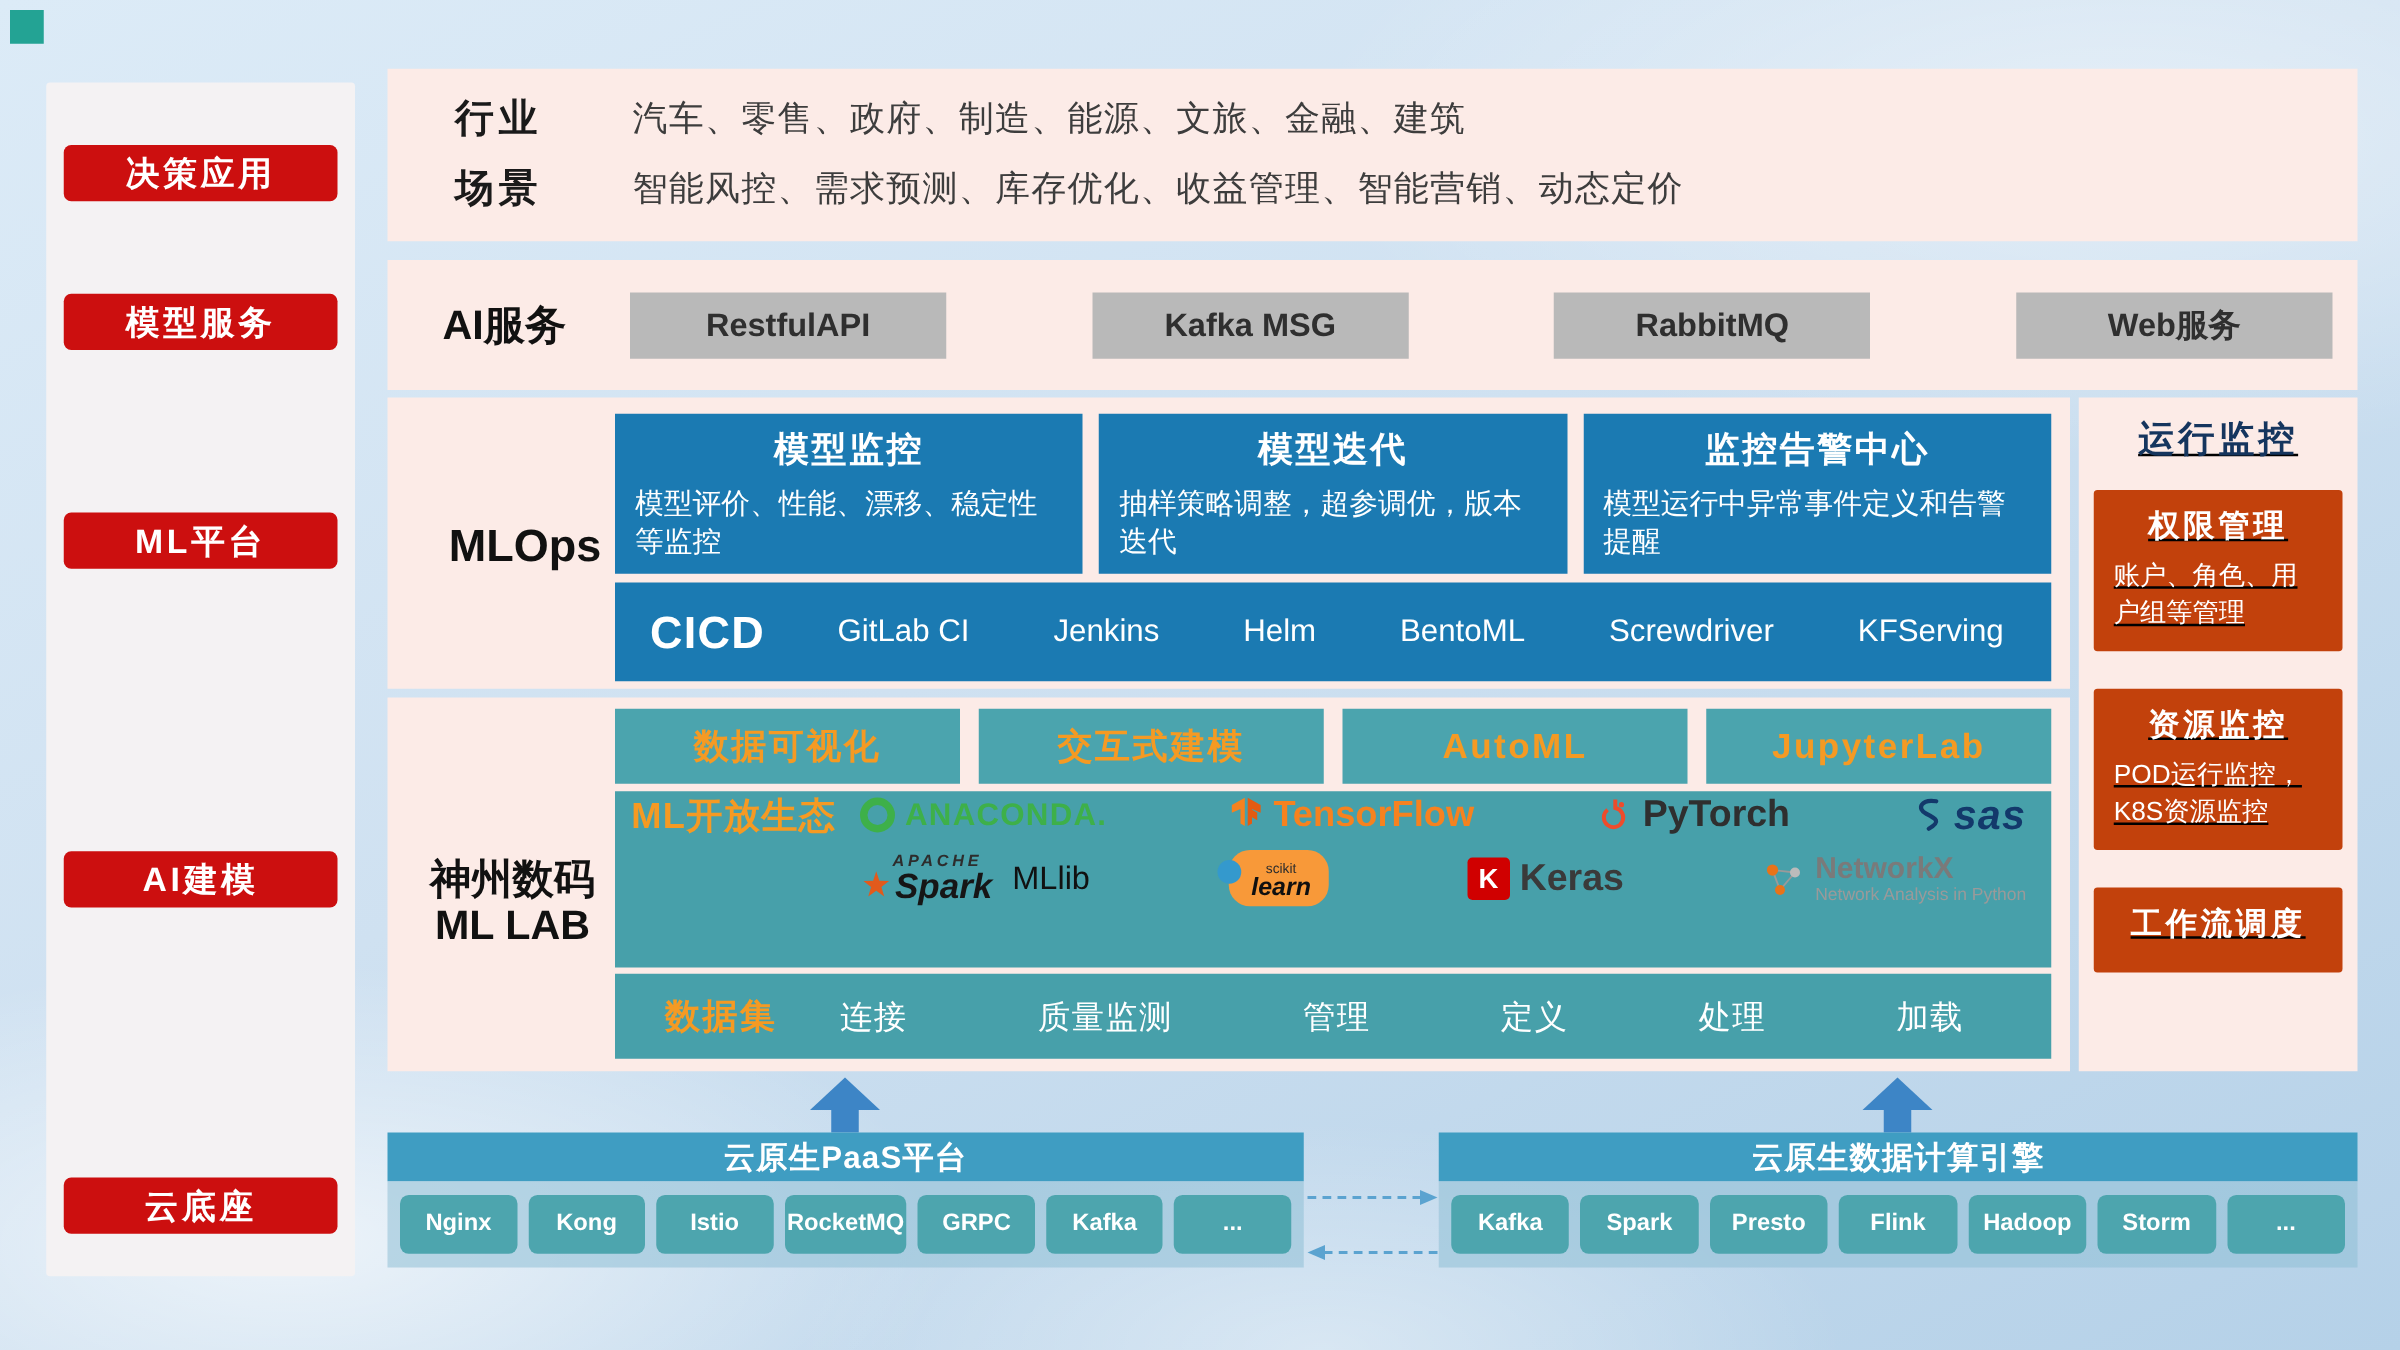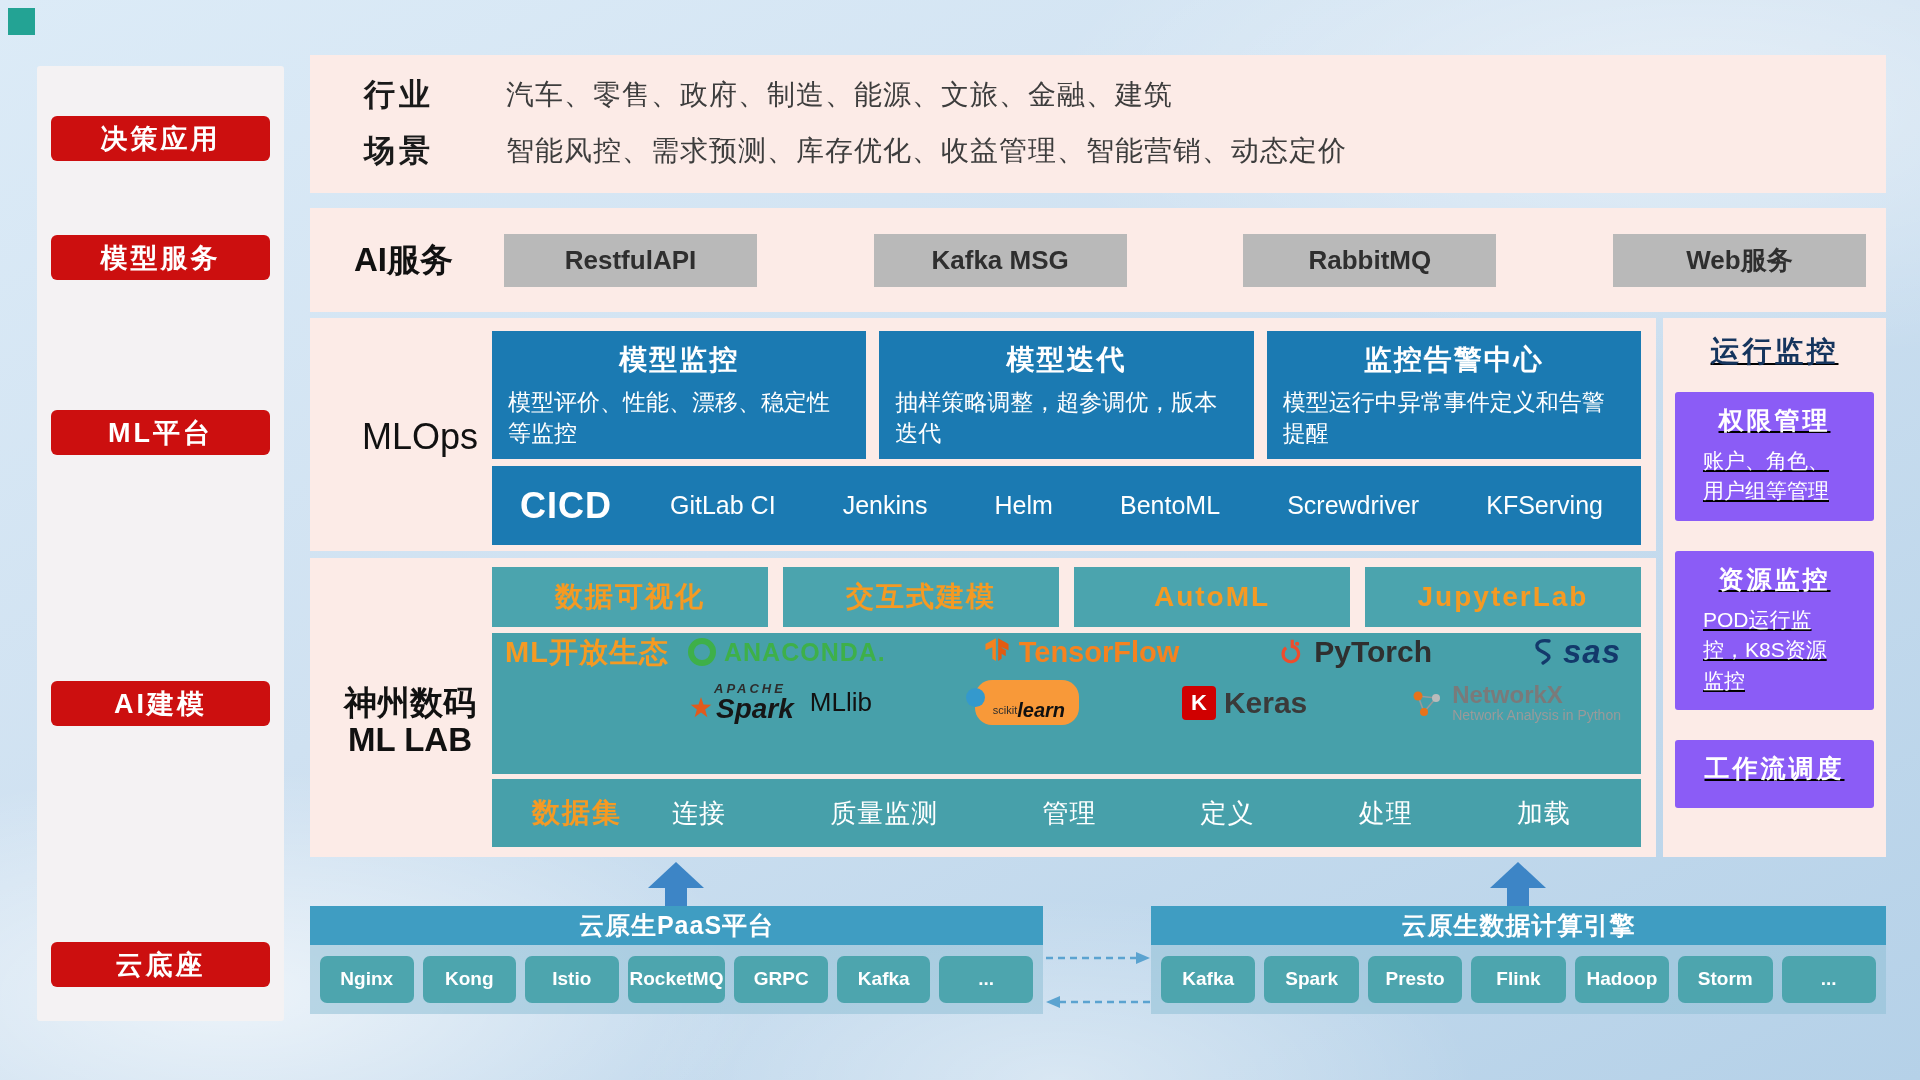--- a/index.html
+++ b/index.html
@@ -39,21 +39,21 @@
   .row2 { left:310px; top:208px; width:1576px; height:104px; display:flex; align-items:center; padding:0 20px 0 44px; }
   .row2-label { width:140px; font-size:33px; font-weight:bold; color:#111; }
   .row2-buttons { flex:1; display:flex; justify-content:space-between; padding-left:10px; }
   .gray-btn {
     width:253px; height:53px; background:#b9b9b9; color:#2f2f2f;
     font-size:26px; font-weight:bold; display:flex; align-items:center; justify-content:center;
   }
 
   
   .mlops { left:310px; top:318px; width:1346px; height:233px; }
-  .mlops-label { position:absolute; left:40px; top:98px; width:140px; text-align:center; font-size:36px; font-weight:normal; color:#111; }
+  .mlops-label { position:absolute; left:40px; top:98px; width:140px; text-align:center; font-size:36px; font-weight:bold; color:#111; }
   .mlops-content { position:absolute; left:182px; top:13px; right:15px; }
   .mlops-cards { display:flex; gap:13px; height:128px; }
   .blue-card { flex:1; background:#1b7ab2; color:#fff; padding:10px 16px 8px; }
   .blue-card-title { text-align:center; font-size:28px; font-weight:bold; letter-spacing:2px; margin-bottom:8px; }
   .blue-card-desc { font-size:23px; line-height:1.35; }
   .cicd { margin-top:7px; height:79px; background:#1b7ab2; display:flex; align-items:center; color:#fff; padding:0 38px 0 28px; }
   .cicd-title { font-size:36px; font-weight:bold; width:150px; letter-spacing:1px; }
   .cicd-tools { flex:1; display:flex; justify-content:space-between; align-items:center; font-size:25px; }
 
   
@@ -75,35 +75,35 @@
   .ana-ring { width:28px; height:28px; border-radius:50%; border:6px solid #3eb049; display:inline-block; }
   .ana-text { color:#3eb049; font-weight:bold; font-size:25px; letter-spacing:1px; }
   .tf-text { color:#f6821f; font-weight:bold; font-size:29px; }
   .pt-text { color:#2f2f2f; font-weight:bold; font-size:30px; }
   .sas-text { color:#13396b; font-weight:bold; font-style:italic; font-size:33px; letter-spacing:1px; }
   .spark-col { display:inline-flex; flex-direction:column; align-items:flex-start; line-height:1; }
   .apache { font-size:13px; color:#2d2d2d; letter-spacing:3px; font-weight:bold; margin-left:26px;font-style:italic; }
   .spark-main { display:inline-flex; align-items:center; gap:2px; }
   .spark-text { font-size:28px; font-weight:bold; font-style:italic; color:#161616; }
   .mllib-text { font-size:26px; color:#111; margin-left:8px; }
-  .sk-badge { position:relative; background:#f89939; border-radius:17px; padding:21px 14px 5px 18px; display:inline-flex; flex-direction:row; align-items:center; line-height:1; }
+  .sk-badge { position:relative; background:#f89939; border-radius:17px; padding:10px 14px 5px 18px; display:inline-flex; flex-direction:column; align-items:center; line-height:1; }
   .sk-badge::before { content:""; position:absolute; left:-9px; top:8px; width:19px; height:19px; background:#3499cd; border-radius:50%; }
   .sk-small { font-size:11px; color:#2d2d2d; }
   .sk-big { font-size:20px; font-style:italic; font-weight:bold; color:#101010; margin-top:-1px; }
   .keras-k { width:34px; height:34px; background:#d00000; border-radius:4px; color:#fff; font-weight:bold; font-size:22px; display:inline-flex; align-items:center; justify-content:center; }
   .keras-text { font-size:30px; font-weight:bold; color:#3a3a3a; }
   .nx-col { display:inline-flex; flex-direction:column; line-height:1.1; }
   .nx-text { font-size:24px; font-weight:bold; color:#7a7a7a; }
   .nx-sub { font-size:14px; color:#9a9a9a; }
 
   
   .monitor { left:1663px; top:318px; width:223px; height:539px;text-decoration:underline; }
   .monitor-title { text-align:center; margin-top:14px; font-size:29px; font-weight:bold; color:#15355e; letter-spacing:3px; }
   .monitor-cards { display:flex; flex-direction:column; gap:30px; margin:20px 12px 0; }
-  .teal-card { background:#8b5cf6; color:#fff; border-radius:3px; padding:12px 28px 14px; }
+  .teal-card { background:#c2410c; color:#fff; border-radius:3px; padding:12px 16px 14px; }
   .teal-card-title { text-align:center; font-size:25px; font-weight:bold; letter-spacing:3px; margin-bottom:9px; }
   .teal-card-desc { font-size:21px; line-height:1.45; }
 
   
   .bottom-bar { position:absolute; top:906px; }
   .paas { left:310px; width:733px;border-radius:22px; }
   .engine { left:1151px; width:735px; }
   .bar-header { height:39px; background:#3f9dc2; color:#fff; font-size:25px; font-weight:bold; letter-spacing:1px; display:flex; align-items:center; justify-content:center; }
   .bar-body { height:69px; background:rgba(144,191,214,.55); display:flex; align-items:center; gap:9px; padding:0 10px; }
   .bar-btn { flex:1; height:47px; background:#4da5ae; border-radius:7px; color:#fff; font-weight:bold; font-size:19px; line-height:1.1; text-align:center; display:flex; align-items:center; justify-content:center; padding:0 2px; }

